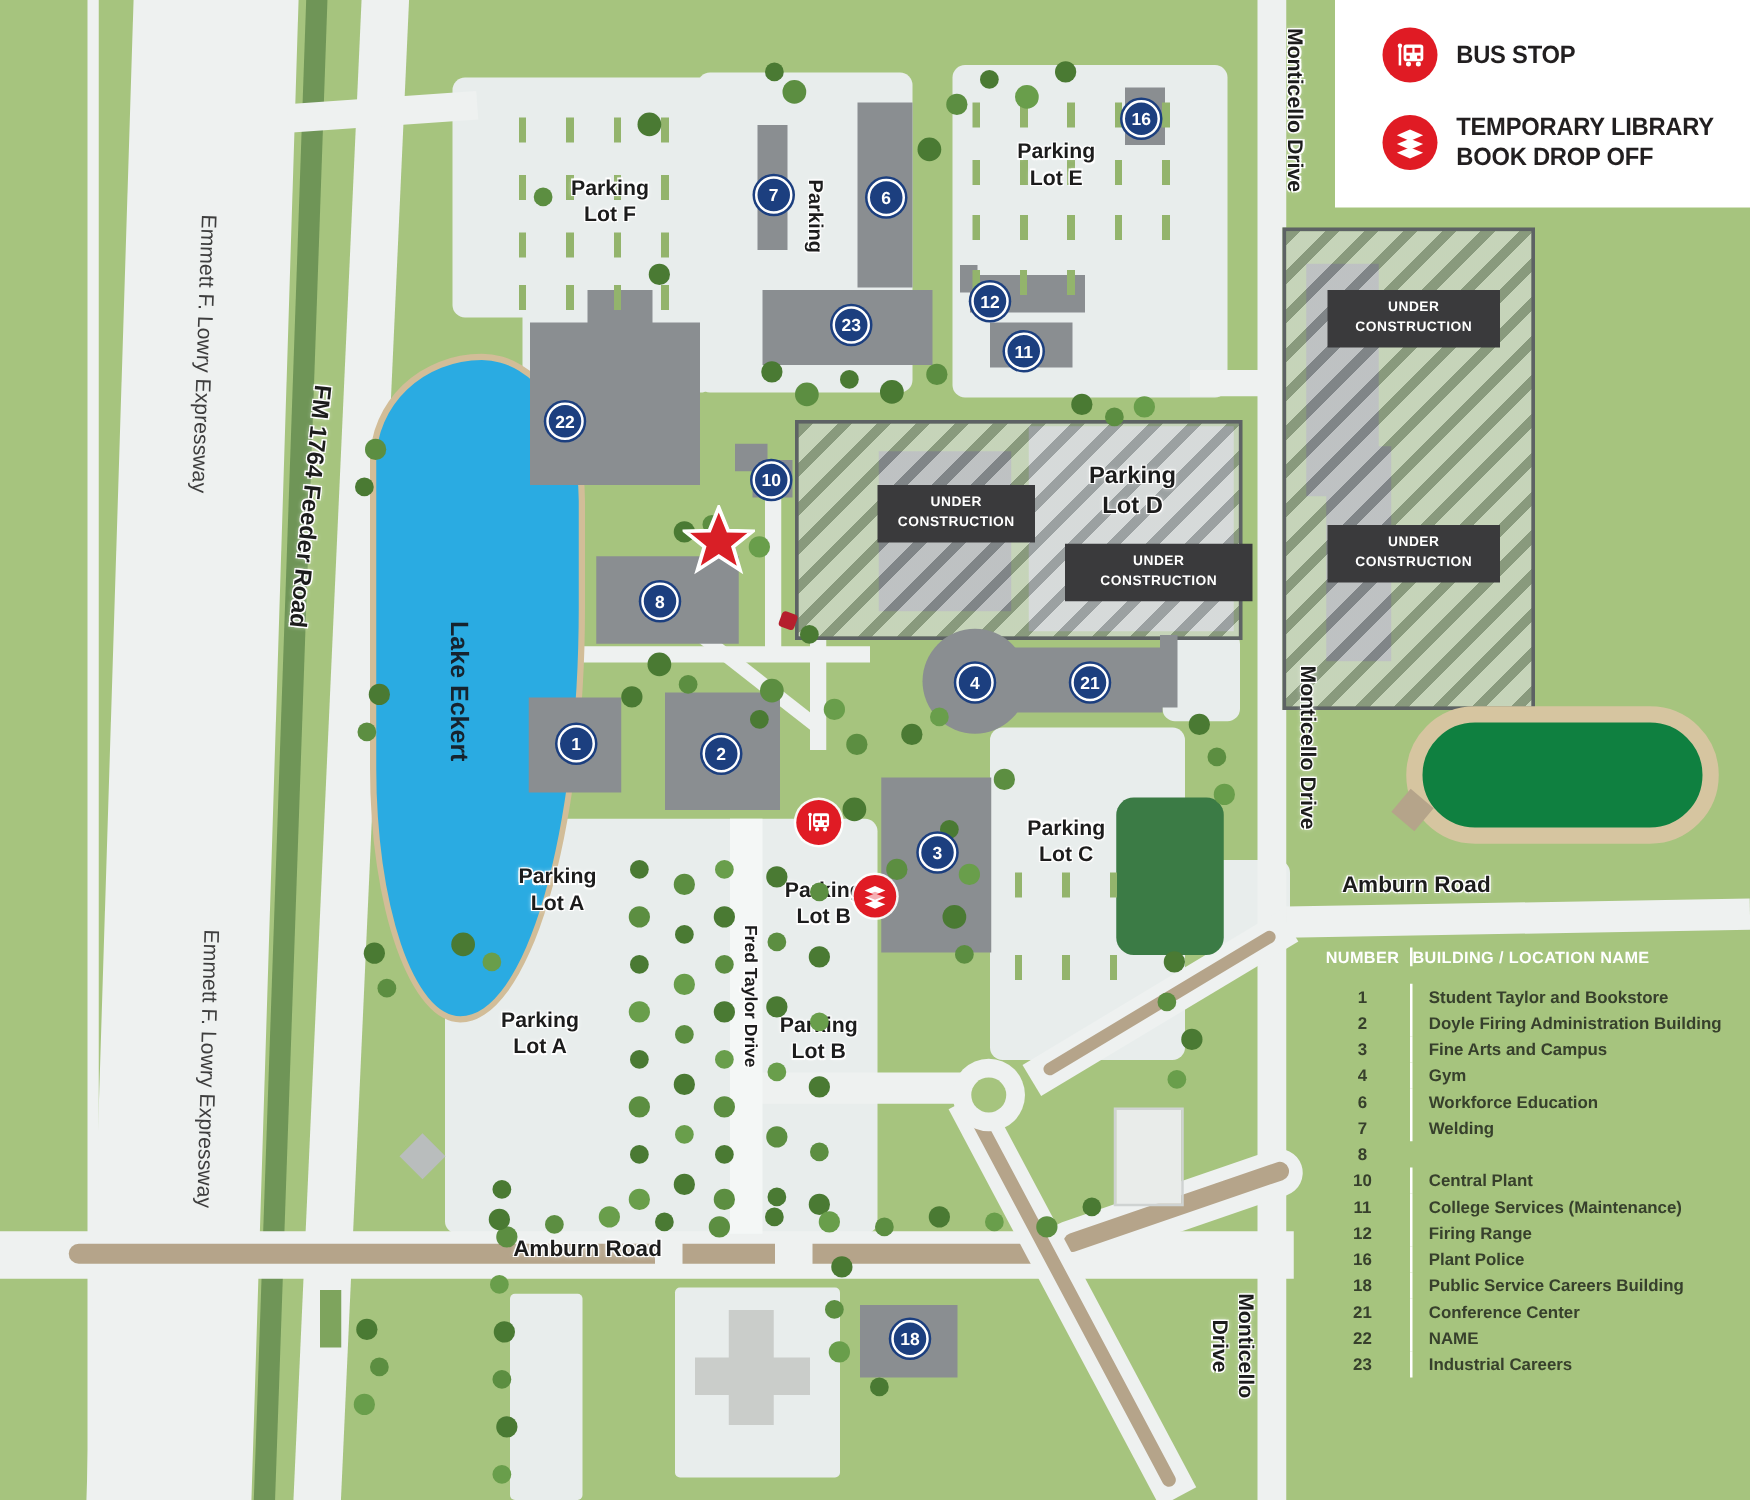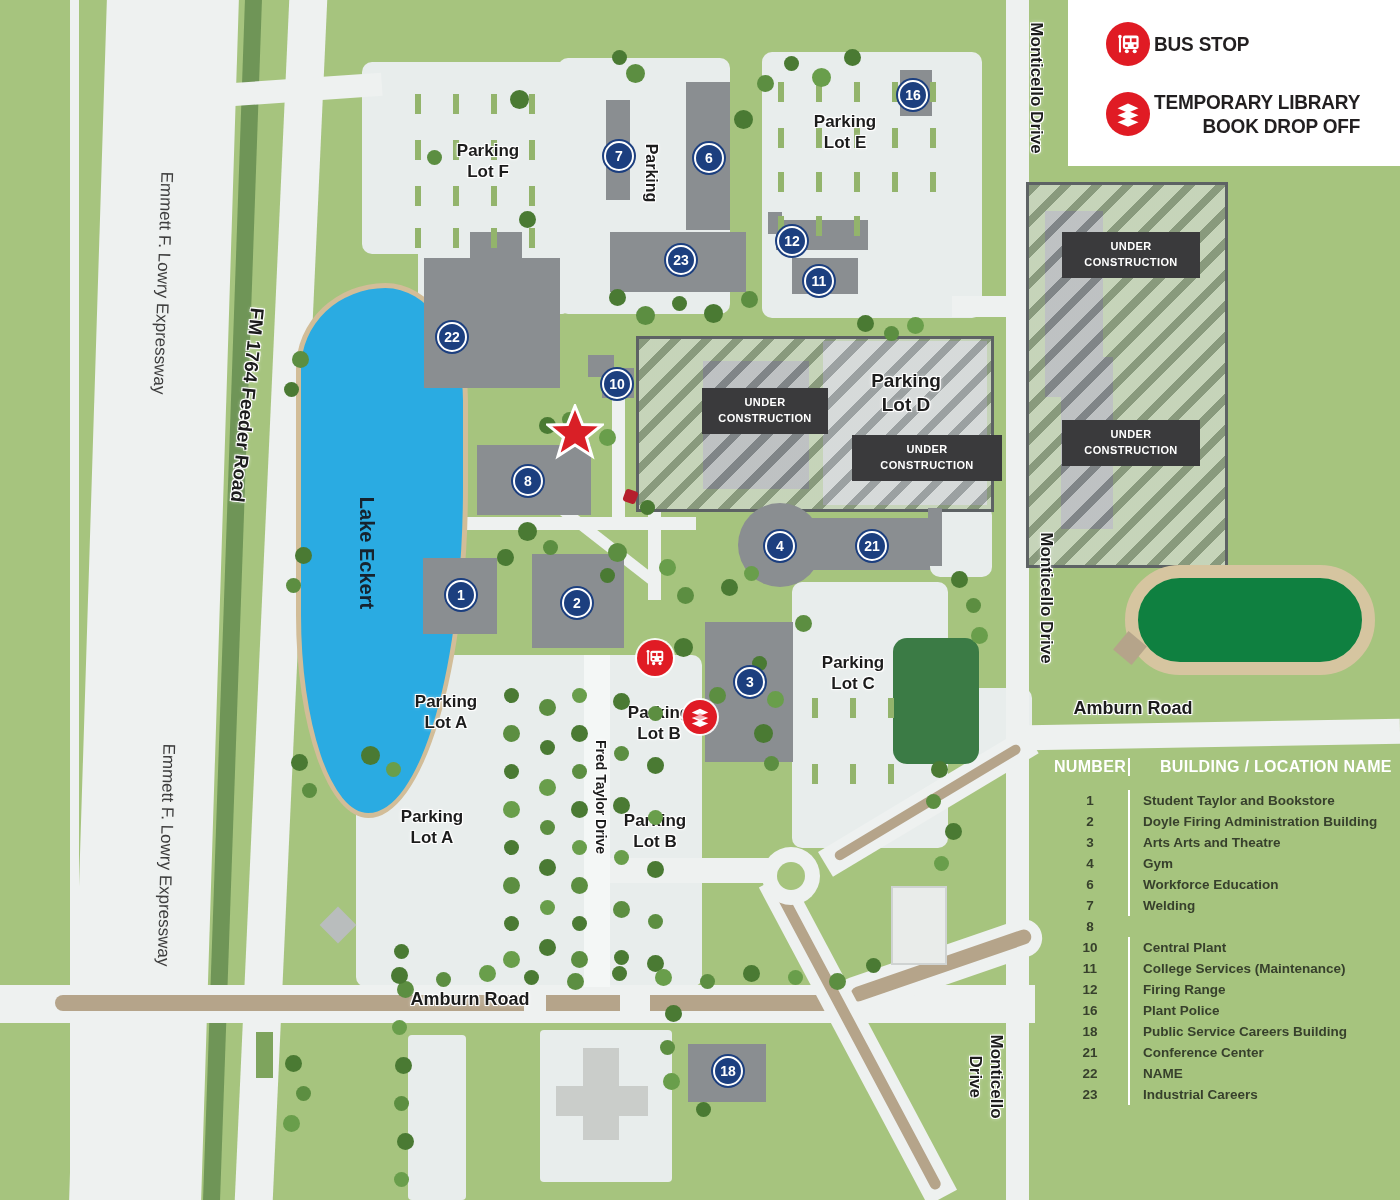--- a/index.html
+++ b/index.html
@@ -31,29 +31,29 @@
   .marker{position:absolute;width:26px;height:26px;border-radius:50%;background:#1c3f7f;
      border:2px solid #fff;box-shadow:0 0 0 2px #1c3f7f;color:#fff;font-weight:bold;font-size:14px;
      line-height:26px;text-align:center;transform:translate(-50%,-50%);z-index:6;}
   
   .poi{position:absolute;border-radius:50%;background:#e01b24;display:flex;align-items:center;
      justify-content:center;transform:translate(-50%,-50%);z-index:6;box-shadow:0 0 0 2px rgba(255,255,255,.9);}
   
   .trees{position:absolute;left:0;top:0;width:15px;height:15px;border-radius:50%;background:transparent;z-index:5;}
   
   .legend{position:absolute;left:1068px;top:0;width:332px;height:166px;background:#fff;z-index:10;}
-  .legend-row{position:absolute;display:flex;align-items:center;gap:4px;text-align:right;}
+  .legend-row{position:absolute;display:flex;align-items:center;gap:15px;}
   .legend-txt{font-weight:bold;font-size:20px;color:#221f20;letter-spacing:-.2px;
      transform:scaleX(.95);transform-origin:left;white-space:pre-line;line-height:1.2;}
   
   .directory{position:absolute;left:1052px;top:758px;width:348px;z-index:9;font-size:13.5px;}
-  .dir-head{display:grid;grid-template-columns:76px 1fr;color:#fff;font-weight:bold;font-size:16px;
+  .dir-head{display:grid;grid-template-columns:76px 1fr;color:#fff;font-weight:bold;font-size:13px;
      letter-spacing:.3px;margin-bottom:14px;}
   .dir-head span:first-child{text-align:center;}
-  .dir-name-h{border-left:2px solid #fff;padding-left:30px;}
+  .dir-name-h{border-left:2px solid #fff;padding-left:0;}
   .dir-row{display:grid;grid-template-columns:76px 1fr;color:#37402c;line-height:21px;}
   .dir-num{font-weight:bold;text-align:center;}
   .dir-name{font-weight:bold;border-left:2px solid #fff;padding-left:13px;}
   .star{position:absolute;z-index:7;transform:translate(-50%,-50%);}
   .rb{position:absolute;border-radius:50%;}
 </style>
 </head>
 <body>
 
 <div id="map">
@@ -319,21 +319,21 @@
         <div class="dir-row">
           <span class="dir-num">1</span>
           <span class="dir-name">Student Taylor and Bookstore</span>
         </div>
         <div class="dir-row">
           <span class="dir-num">2</span>
           <span class="dir-name">Doyle Firing Administration Building</span>
         </div>
         <div class="dir-row">
           <span class="dir-num">3</span>
-          <span class="dir-name">Arts Arts and Theatre</span>
+          <span class="dir-name">Fine Arts and Campus</span>
         </div>
         <div class="dir-row">
           <span class="dir-num">4</span>
           <span class="dir-name">Gym</span>
         </div>
         <div class="dir-row">
           <span class="dir-num">6</span>
           <span class="dir-name">Workforce Education</span>
         </div>
         <div class="dir-row">

